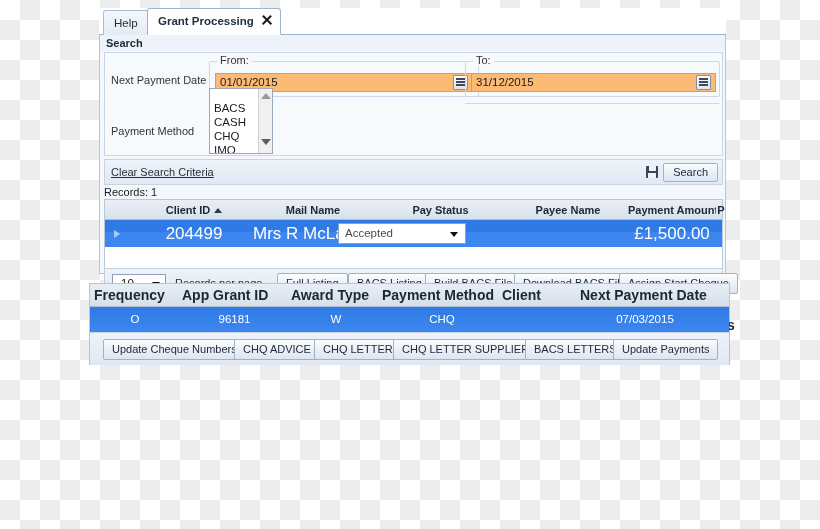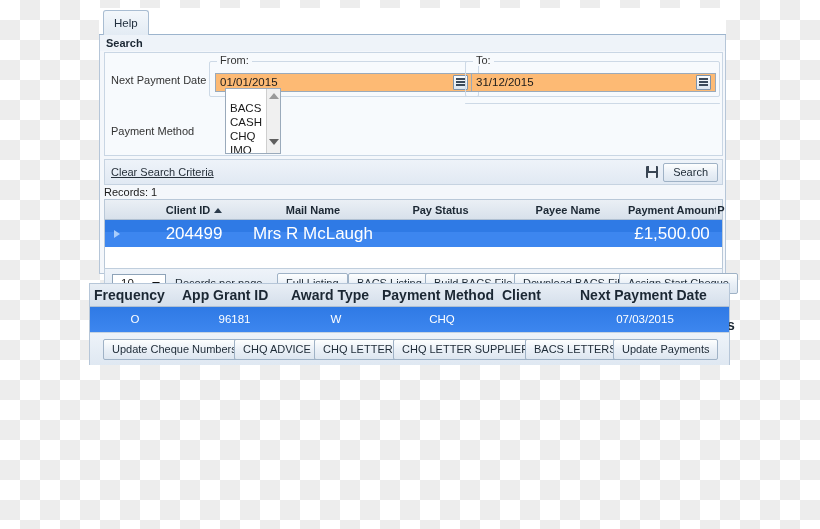--- a/index.html
+++ b/index.html
@@ -263,20 +263,24 @@
     position:absolute; top:6px; height:21px; padding:0 8px; line-height:19px;
   }
 </style>
 </head>
 <body>
 
 <div class="tabstrip">
   <div class="tab help">
     <span>Help</span>
   </div>
+  <div class="tab active">
+    <span>Grant Processing</span>
+    <span class="tab-close"></span>
+  </div>
 </div>
 
 <div class="panel-top">
 
   <div class="section-title">Search</div>
 
   <div class="criteria">
 
     <div class="crit-label" style="left:6px; top:21px;">Next Payment Date</div>
 
@@ -289,21 +293,21 @@
 
     <div class="fieldset-box" style="left:360px; top:8px; width:255px; height:36px;"></div>
     <div class="field-legend" style="left:368px; top:1px;">To:</div>
     <div class="date-input" style="left:366px; top:20px; width:245px;">31/12/2015</div>
     <div class="cal-btn" style="left:591px; top:22px;">
         <i></i>
       </div>
 
     <div class="crit-label" style="left:6px; top:72px;">Payment Method</div>
 
-    <div class="listbox" style="left:104px; top:35px; width:56px; height:66px;margin-left:16px;">
+    <div class="listbox" style="left:104px; top:35px; width:64px; height:66px;">
       <div style="padding-top:12px;">
         <div class="opt">BACS</div>
         <div class="opt">CASH</div>
         <div class="opt">CHQ</div>
         <div class="opt">IMO</div>
       </div>
       <div class="lb-scroll">
         <div class="lb-arrow up"></div>
         <div class="lb-arrow down"></div>
       </div>
@@ -333,20 +337,24 @@
       <div class="th" style="left:148px; width:120px;">Mail Name</div>
       <div class="th" style="left:403px; width:120px;">Payee Name</div>
       <div class="th" style="left:523px; width:88px;">Payment Amount</div>
       <div class="th" style="left:611px; width:10px;">P</div>
     </div>
 
     <div class="grid-row">
       <span class="expander"></span>
       <div class="td" style="left:30px;  width:118px;">204499</div>
       <div class="td" style="left:148px; width:120px;">Mrs R McLaughlin</div>
+      <div class="cell-select" style="left:233px; width:128px;">
+        <span>Accepted</span>
+        <span class="caret"></span>
+      </div>
       <div class="td" style="left:403px; width:120px;"></div>
       <div class="td" style="left:523px; width:88px;">£1,500.00</div>
       <div class="td" style="left:611px; width:10px;"></div>
     </div>
   </div>
 
   <div class="pager">
     <div class="pager-select">
       <span>10</span>
       <span class="caret"></span>

